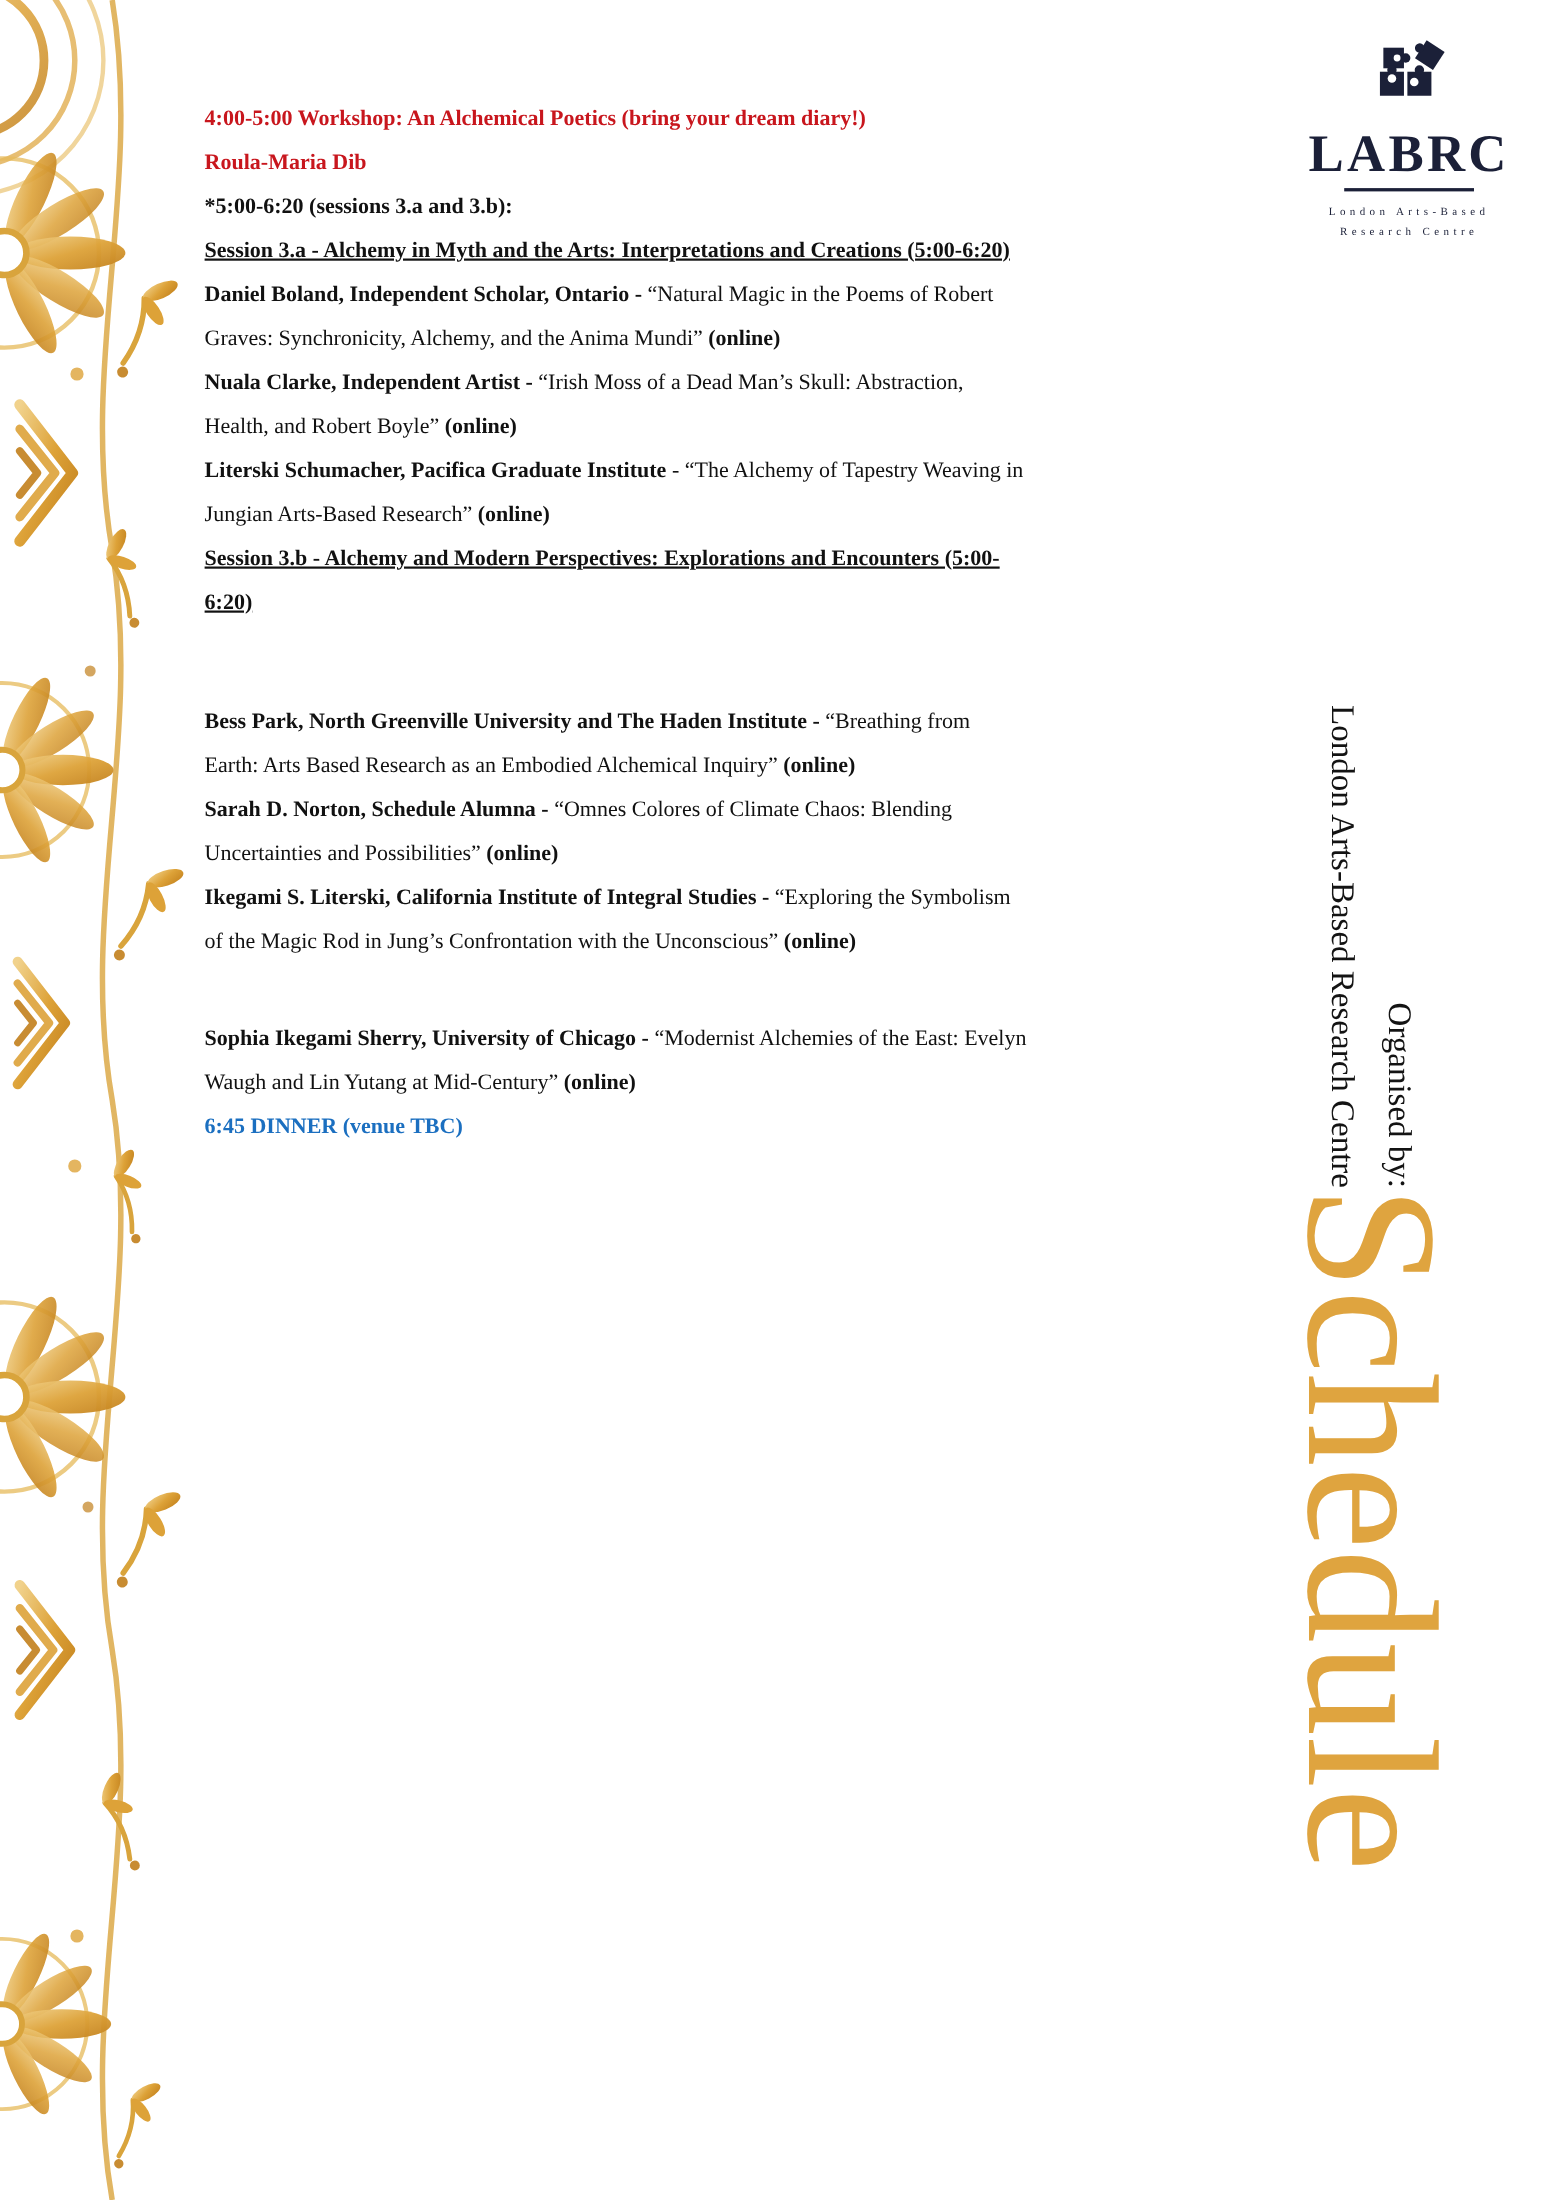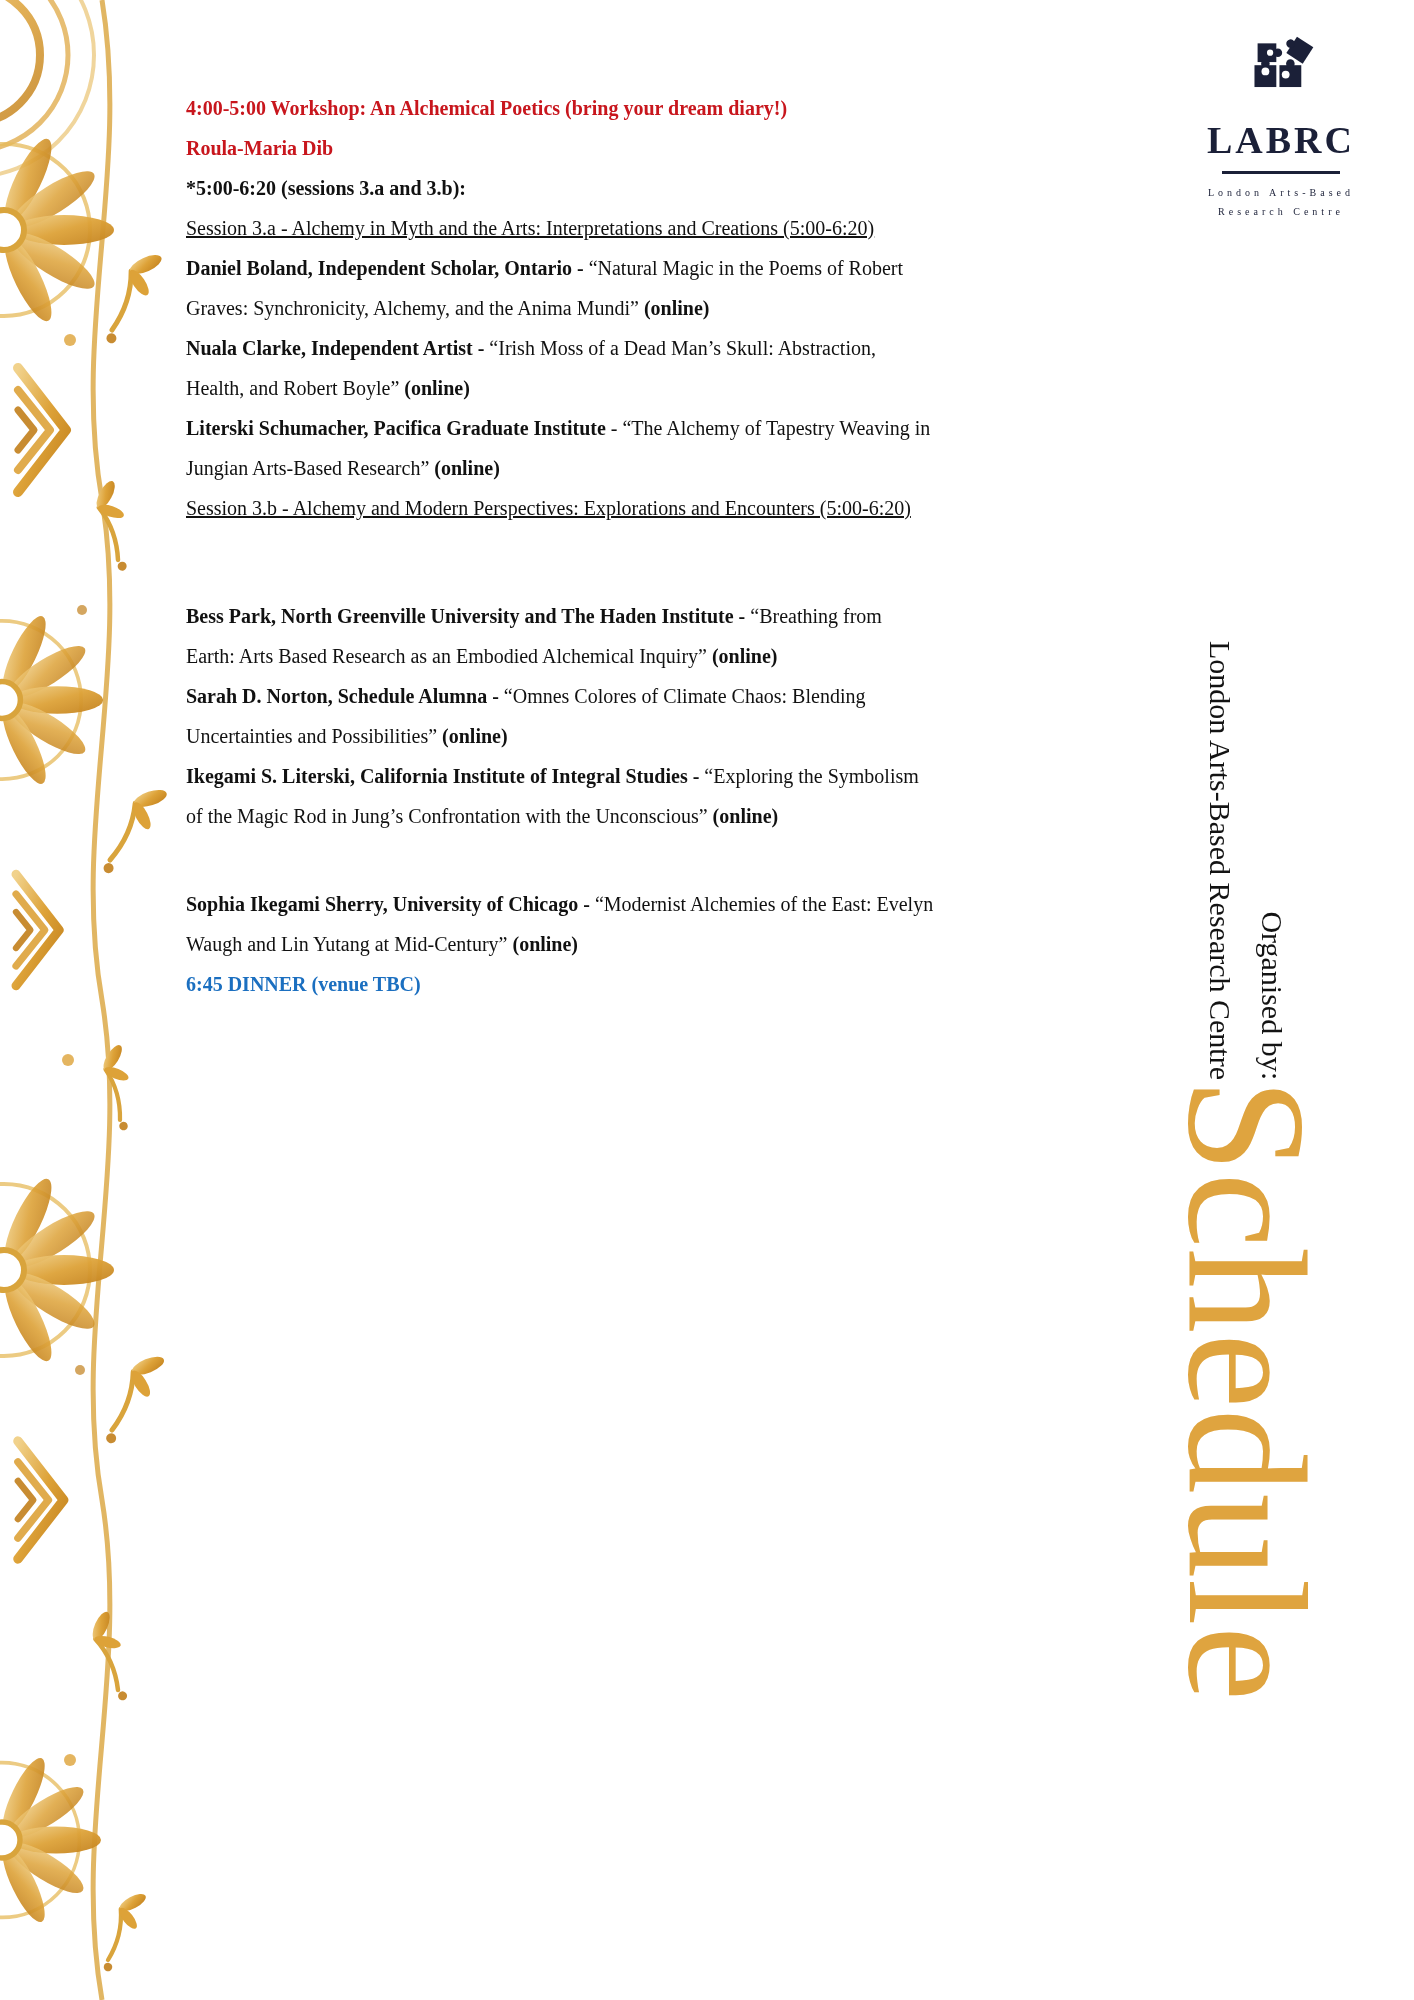--- a/index.html
+++ b/index.html
@@ -10,35 +10,35 @@
   
   .ornament{position:absolute;left:0;top:0;width:178px;height:2000px;}
   
   .main{
     position:absolute;left:186px;top:88px;width:748px;
     font-size:20px;line-height:40px;
   }
   .main p{margin:0;}
   .workshop{color:var(--red,#c8161d);font-weight:bold;margin-bottom:128px;}
   .note{font-weight:bold;}
-  .session-title{font-weight:normal;text-decoration:underline;}
+  .session-title{font-weight:bold;text-decoration:underline;}
   .mt44{margin-top:44px;}
   .talk{margin-top:40px;}
   .talk.flush{margin-top:0;}
   .talk.gap-lg{margin-top:68px;}
   .talk.gap-md{margin-top:48px;}
   .speaker{font-weight:bold;}
   .mode{font-weight:bold;margin-top:16px;}
   .dinner{color:var(--blue,#1b6fc0);font-weight:bold;margin-top:44px;}
   
   .logo{position:absolute;left:1148px;top:34px;width:266px;text-align:center;color:var(--navy,#1b2038);}
   .logo-icon{display:block;margin:0 auto 4px auto;}
   .logo-acronym{
     font-family:"Liberation Serif", serif;font-weight:bold;
-    font-size:38px;letter-spacing:3px;line-height:48px;
+    font-size:48px;letter-spacing:3px;line-height:48px;
   }
   .logo-rule{width:118px;height:3px;background:var(--navy,#1b2038);margin:7px auto 9px auto;}
   .logo-subtitle{font-size:10px;letter-spacing:4px;line-height:19px;font-family:"Liberation Serif", serif;}
   
   .side-rot{
     position:absolute;top:0;left:1414px;width:2000px;height:340px;
     transform-origin:0 0;transform:rotate(90deg);
   }
   .org-block{
     position:absolute;left:540px;top:116px;width:540px;text-align:right;

